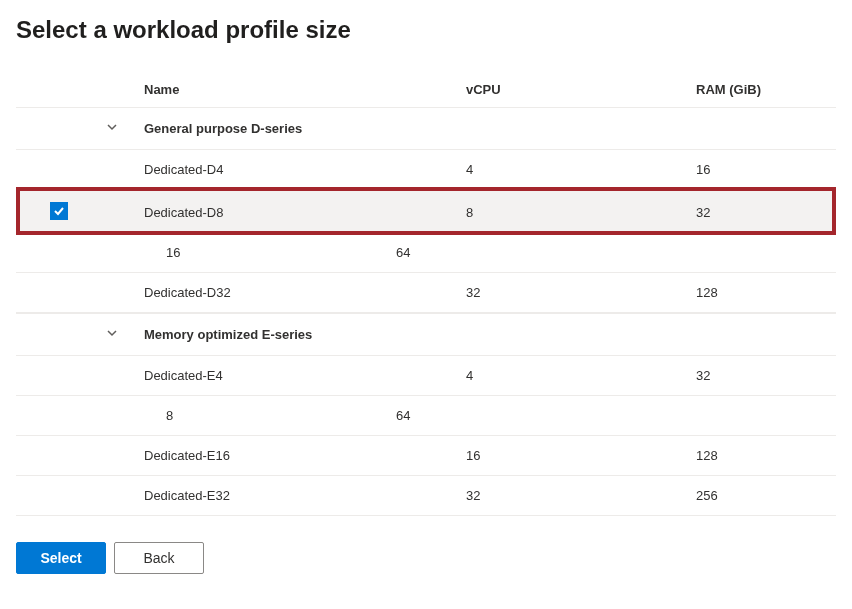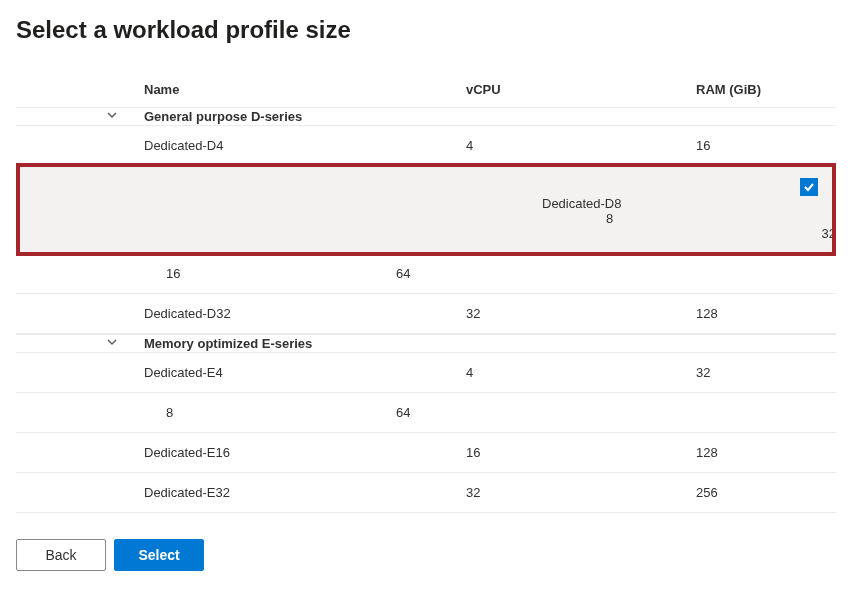--- a/index.html
+++ b/index.html
@@ -50,21 +50,21 @@
     .col-vcpu {
       width: 230px;
       margin-left: 28px;
     }
     .col-ram {
       flex: 1;
     }
     .group-row {
       display: flex;
       align-items: center;
-      padding: 0 0;
+      padding: 12px 0;
       border-top: 1px solid #edebe9;
       border-bottom: 1px solid #edebe9;
       font-weight: 600;
       cursor: pointer;
     }
     .group-row .col-check {
       width: 70px;
     }
     .chevron {
       display: inline-block;
@@ -77,21 +77,20 @@
     .data-row {
       display: flex;
       align-items: flex-end;
       padding: 12px 0;
       border-bottom: 1px solid #edebe9;
       cursor: pointer;
       position: relative;
     }
     .data-row.selected {
       background: #f3f2f1;
-      flex-direction: column;
     }
     .highlight-border {
       position: absolute;
       inset: -3px 0;
       border: 4px solid #a4262c;
       pointer-events: none;
     }
     .checkbox {
       width: 18px;
       height: 18px;
@@ -229,15 +228,15 @@
         <div class="col-chevron"></div>
         <div class="col-name">Dedicated-E32</div>
         <div class="col-vcpu">32</div>
         <div class="col-ram">256</div>
       </div>
     </div>
 
 </div>
 
 <div class="footer">
+  <button class="btn btn-primary">Select</button>
   <button class="btn btn-secondary">Back</button>
-  <button class="btn btn-primary">Select</button>
 </div>
 
 </body></html>

